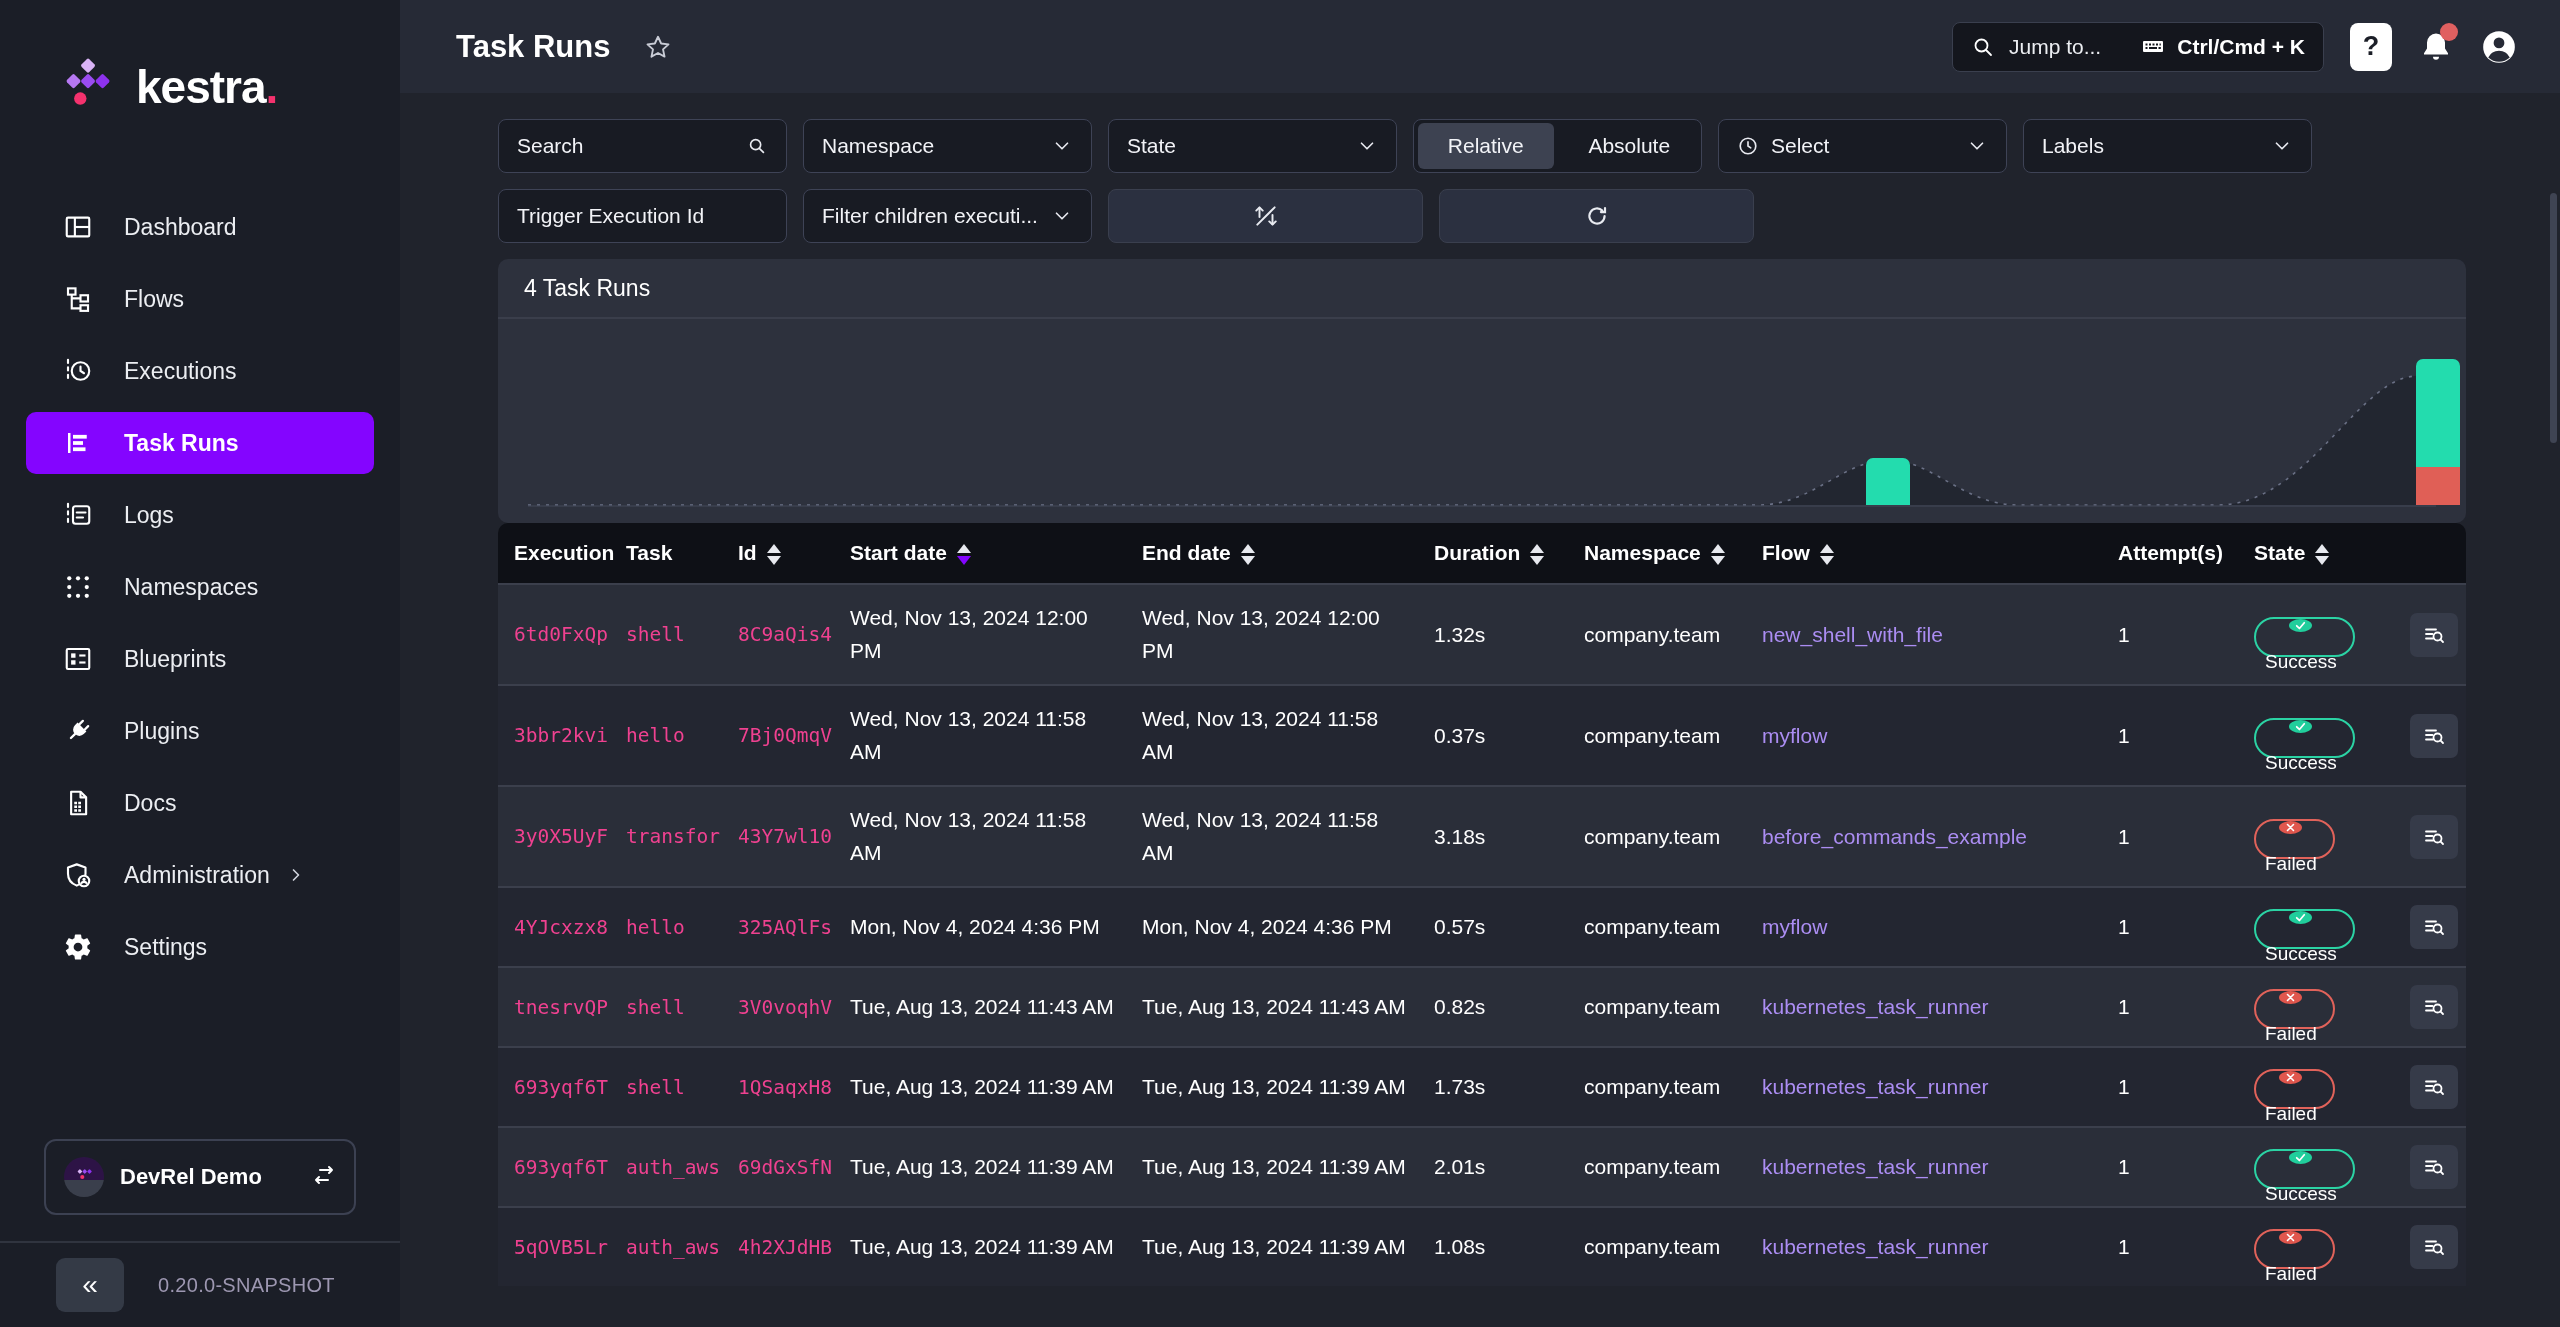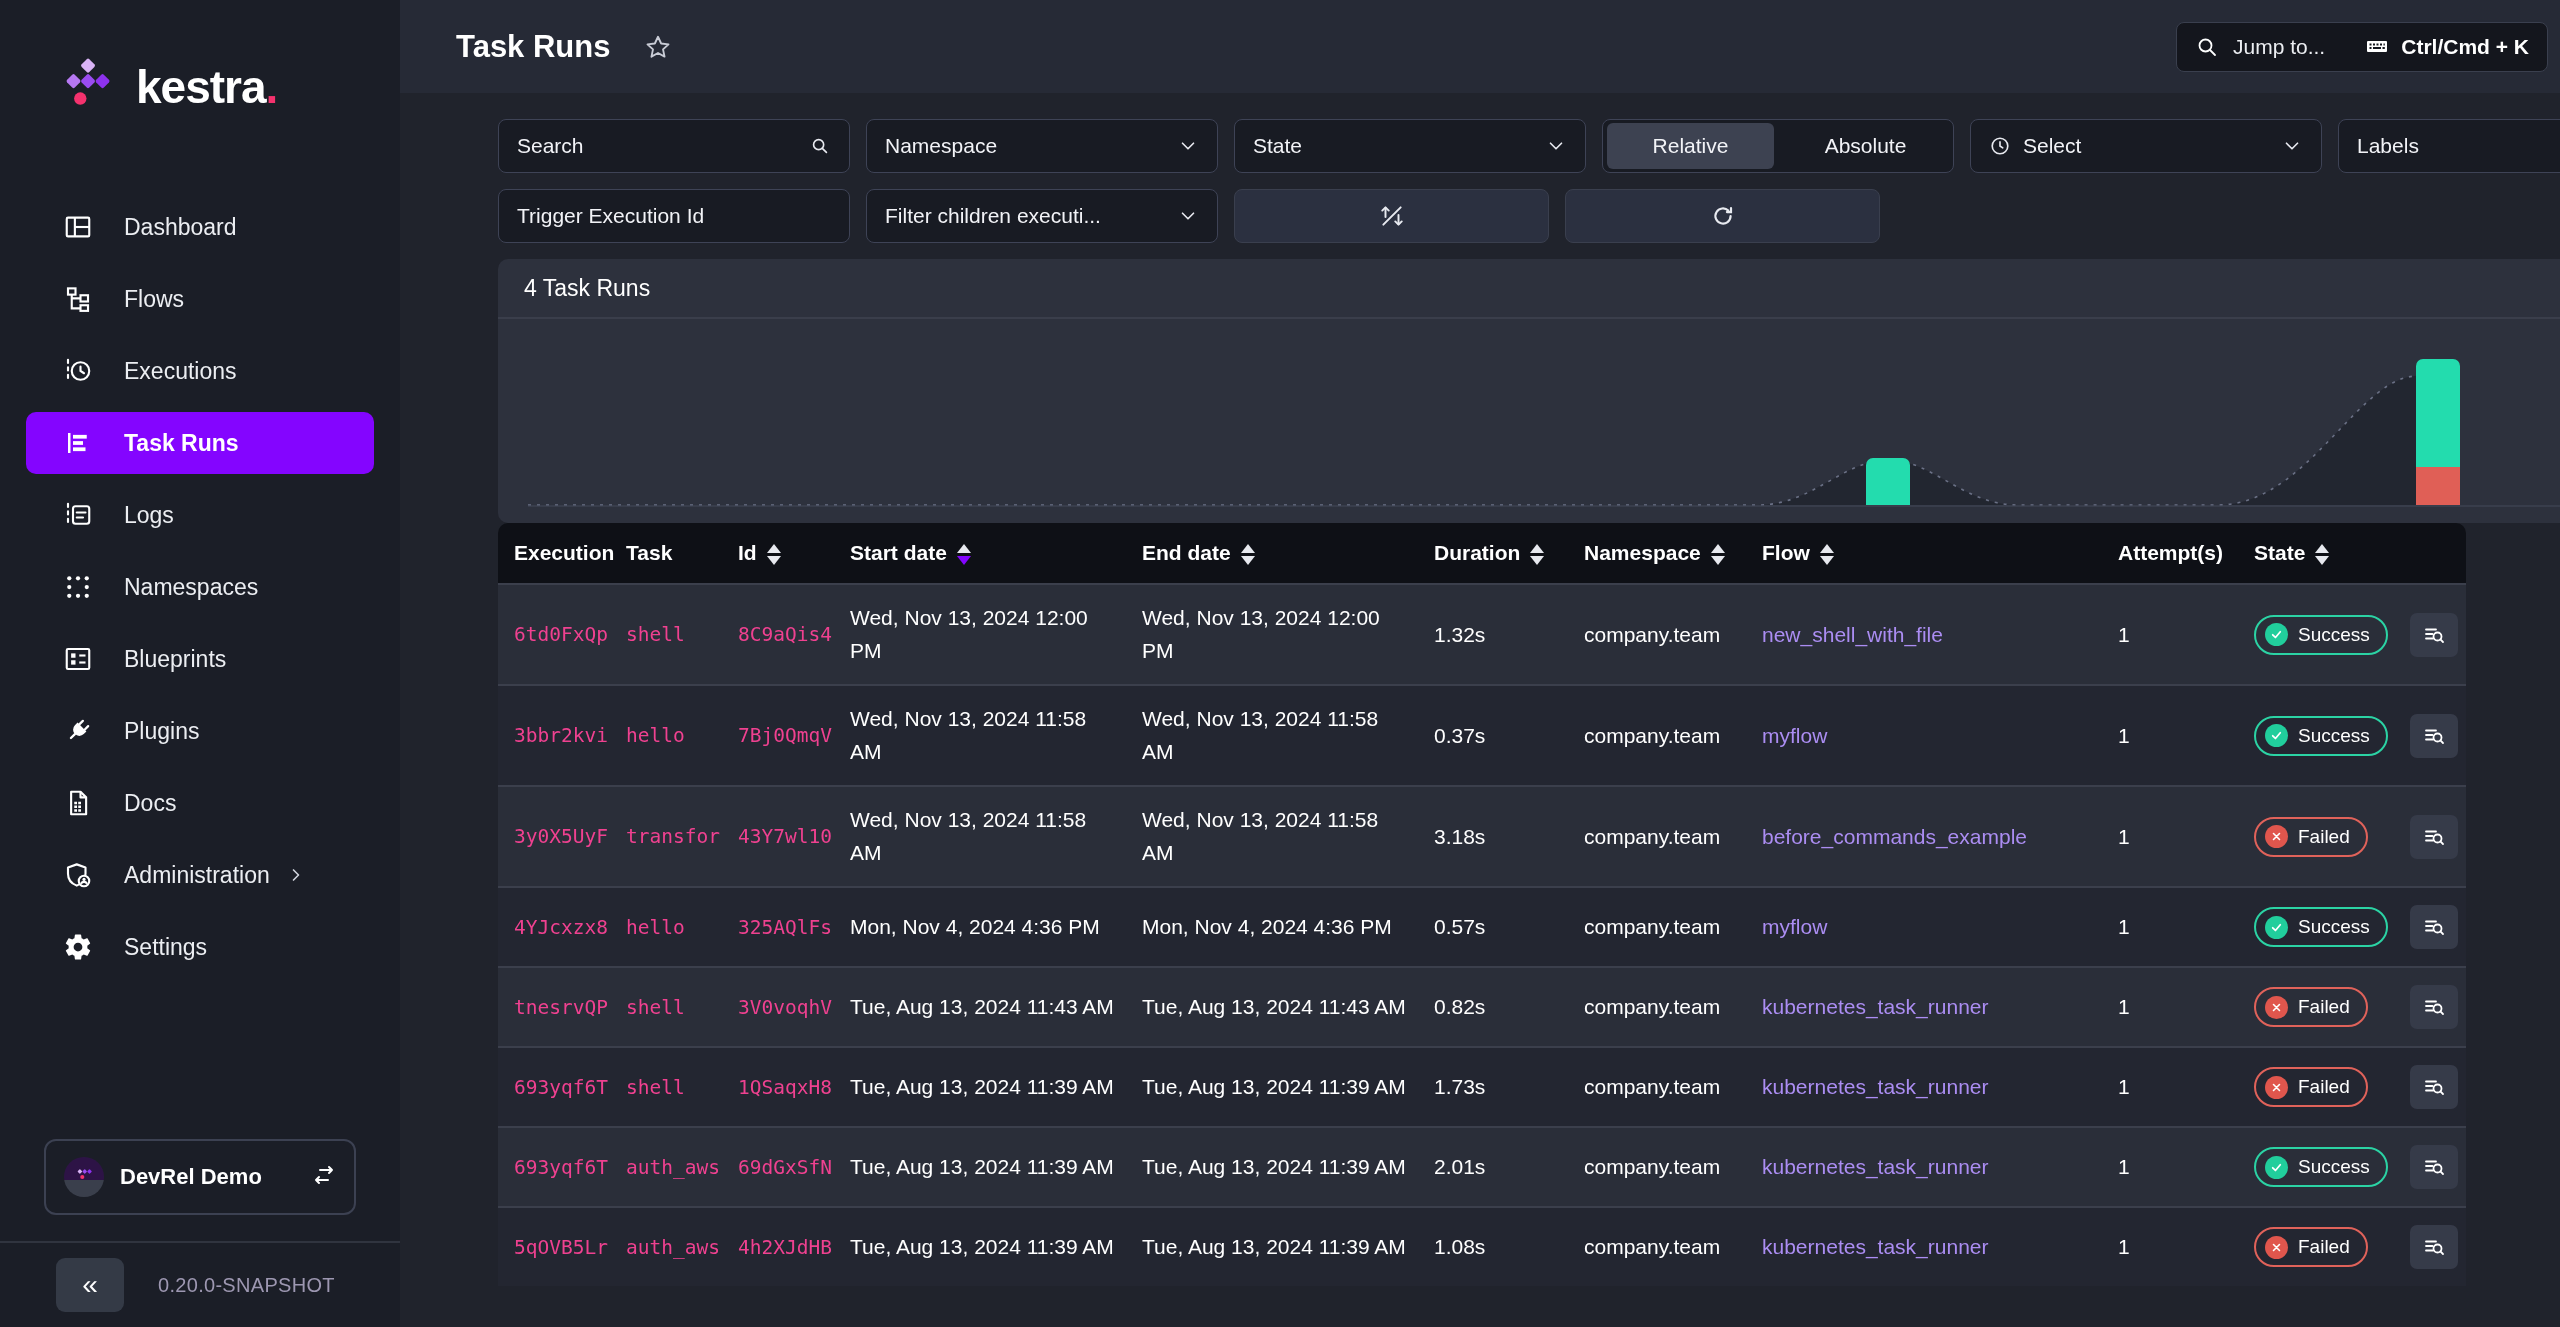--- a/index.html
+++ b/index.html
@@ -50,21 +50,21 @@
               display:flex; align-items:center; justify-content:center; cursor:pointer; }
   .bell-btn { position:relative; display:flex; cursor:pointer; }
   .bell-btn svg { width:36px; height:36px; }
   .bell-dot { position:absolute; top:-6px; right:-4px; width:18px; height:18px; border-radius:50%; background:#e06060; }
   .avatar-btn { display:flex; cursor:pointer; }
   .avatar-btn svg { width:38px; height:38px; }
 
   
   .content { flex:1; padding:26px 94px 0 98px; position:relative; }
   .filters-row { display:flex; gap:16px; margin-bottom:16px; }
-  .fctrl { width:352px; height:54px; border-radius:8px; background:#181b23; border:1px solid #3e4356;
+  .fctrl { width:289px; height:54px; border-radius:8px; background:#181b23; border:1px solid #3e4356;
            display:flex; align-items:center; padding:0 18px; font-size:21px; color:#f2f3f7; cursor:pointer; }
   .fctrl .grow { flex:1; }
   .fctrl svg { width:22px; height:22px; flex:none; }
   .fctrl .lead-ic { margin-right:12px; display:flex; }
   .seg-ctrl { padding:0; }
   .seg { flex:1; height:46px; margin:0 4px; border-radius:6px; display:flex; align-items:center; justify-content:center; font-size:21px; }
   .seg.on { background:#3d4251; font-weight:normal; }
   .icon-btn-wide { width:315px; height:54px; border-radius:8px; background:#2b3040; border:1px solid #3a3f4e;
                    display:flex; align-items:center; justify-content:center; cursor:pointer; }
   .icon-btn-wide svg { width:26px; height:26px; }
@@ -89,21 +89,21 @@
   tbody td { padding:17px 10px 17px 16px; font-size:21px; vertical-align:middle; border-top:2px solid #3b3f4c; }
   tbody tr:nth-child(odd)  td { background:#2a2e39; }
   tbody tr:nth-child(even) td { background:#232631; }
   .mono { font-family:"DejaVu Sans Mono","Liberation Mono",monospace; font-size:19.5px; color:#ef4190; }
   .flow-link { color:#ab8df2; cursor:pointer; }
   .date-cell { line-height:1.55; }
   .sorter { display:inline-flex; flex-direction:column; gap:3px; margin-left:10px; vertical-align:middle; }
   .tri-up   { width:0; height:0; border-left:7px solid transparent; border-right:7px solid transparent; border-bottom:9px solid #e7e9ef; }
   .tri-down { width:0; height:0; border-left:7px solid transparent; border-right:7px solid transparent; border-top:9px solid #e7e9ef; }
   .tri-down.active { border-top-color:#8405ff; }
-  .state-badge { display:inline-flex; align-items:center; gap:10px; height:40px; padding:0 16px 0 9px; border-radius:999px; font-size:19px; }
+  .state-badge { display:inline-flex; align-items:center; gap:19px; height:40px; padding:0 16px 0 9px; border-radius:999px; font-size:19px;flex-direction:column; }
   .state-badge .dot { width:23px; height:23px; border-radius:50%; display:flex; align-items:center; justify-content:center; }
   .state-badge .dot svg { width:13px; height:13px; }
   .badge-success { border:2px solid #2bd3a4; }
   .badge-success .dot { background:#21ce9c; }
   .badge-failed  { border:2px solid #e0625a; }
   .badge-failed  .dot { background:#e0564d; }
   .logs-btn { width:48px; height:44px; border-radius:7px; background:#363b49; display:flex; align-items:center; justify-content:center; cursor:pointer; }
   .logs-btn svg { width:24px; height:24px; }
   .scroll-thumb { position:absolute; right:3px; top:100px; width:7px; height:250px; border-radius:4px; background:#3f4453; }
 </style>

